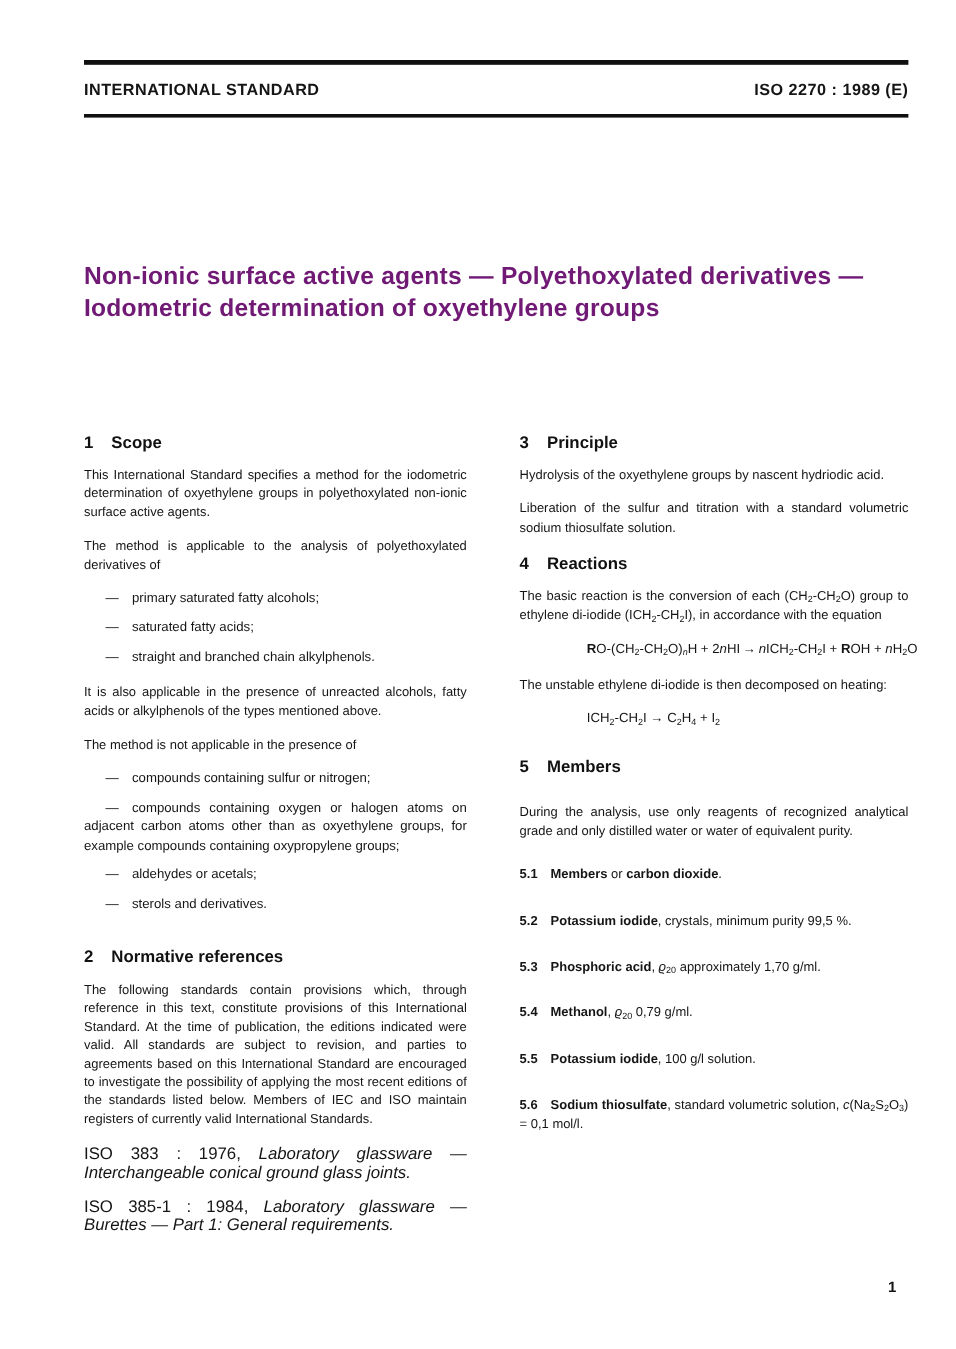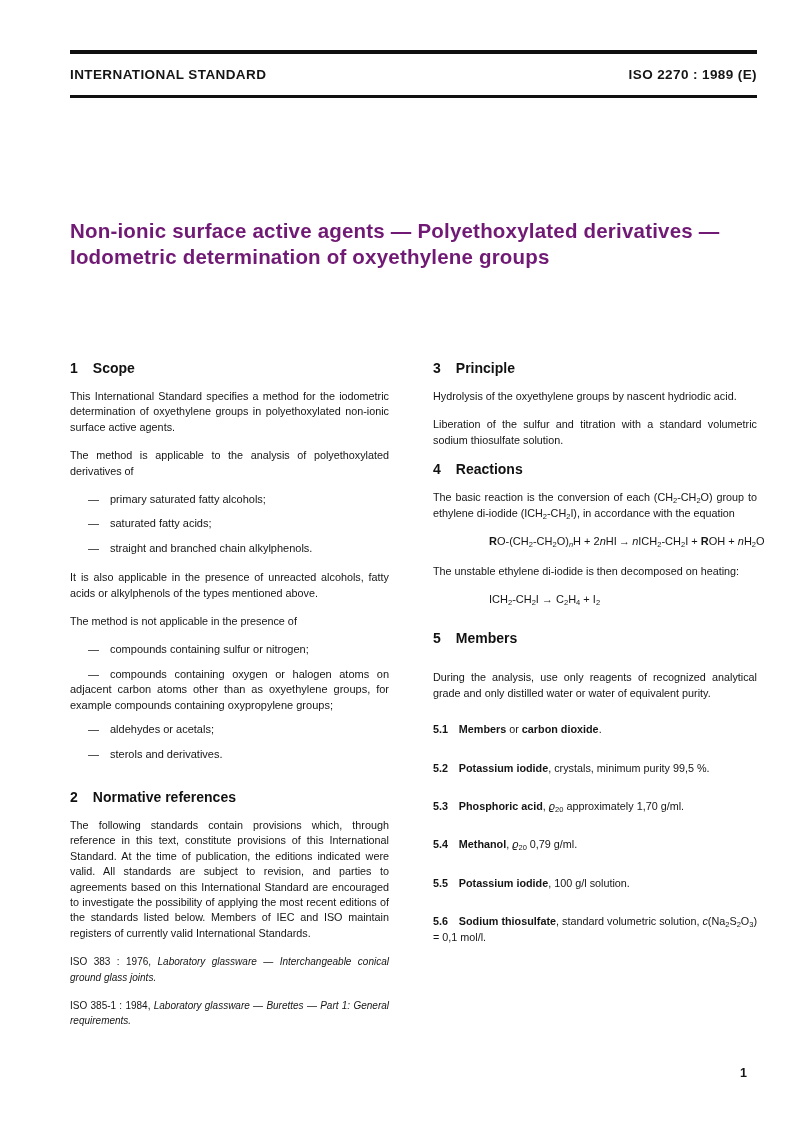--- a/index.html
+++ b/index.html
@@ -69,21 +69,21 @@
     text-align:justify; margin:2px 0 0 0;
   }
 
   p.reagent {
     font-size:10.8px; line-height:15.4px;
     text-align:justify; margin:0 0 23px 0;
   }
   p.reagents-intro { margin-bottom:21px;margin-top:24px; }
 
   p.ref {
-    font-size:10px; line-height:15.4px;
+    font-size:14px; line-height:15.4px;
     text-align:justify; margin:0 0 13px 0;
   }
 
   sub { font-size:7.5px; line-height:0; vertical-align:-2px; }
 
   .page-number {
     position:absolute; top:1066px; left:740px;
     font-size:12.5px; font-weight:bold;
   }
 </style>

